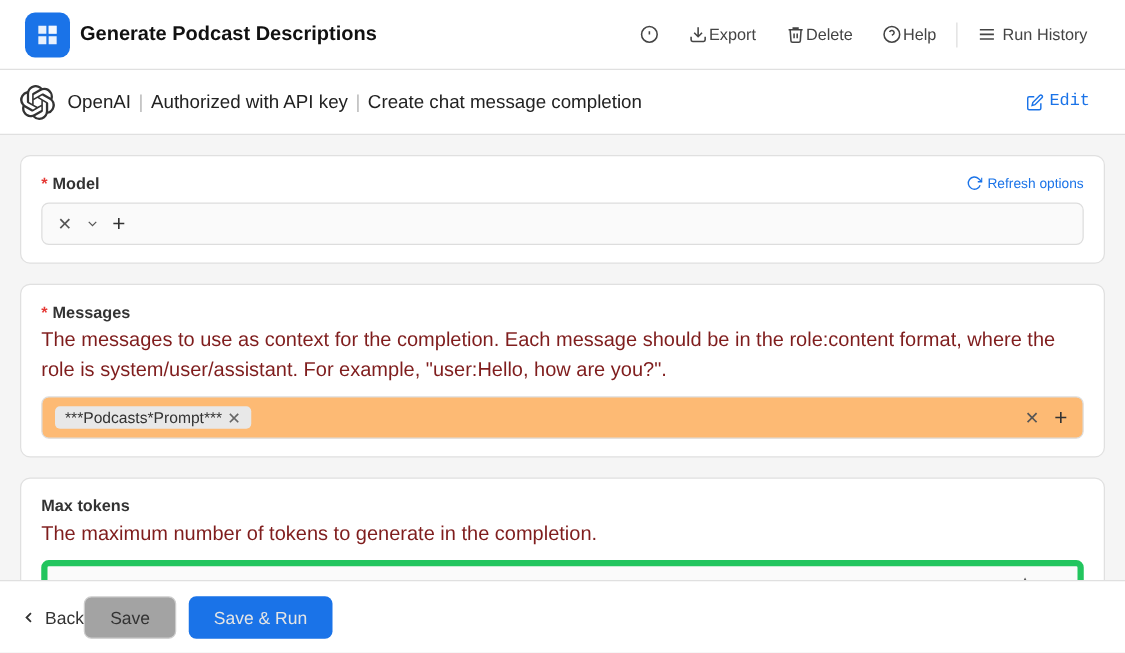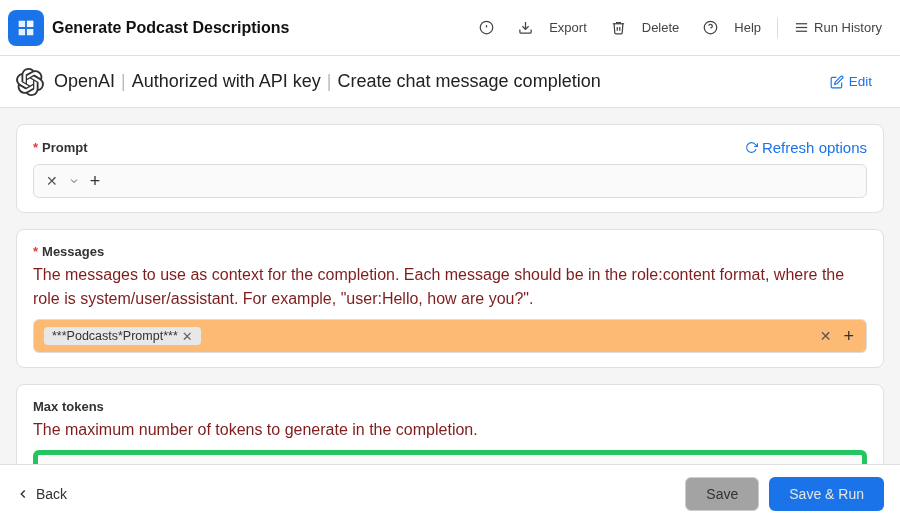--- a/index.html
+++ b/index.html
@@ -12,21 +12,21 @@
       display: flex;
       flex-direction: column;
     }
 
     
     .top-bar {
       display: flex;
       align-items: center;
       background: #ffffff;
       border-bottom: 1px solid #e0e0e0;
-      padding: 0 8px;
+      padding: 0 20px;
       height: 56px;
       gap: 8px;
     }
     .logo-box {
       width: 36px;
       height: 36px;
       background: #1a73e8;
       border-radius: 8px;
       display: flex;
       align-items: center;
@@ -41,21 +41,21 @@
       flex: 1;
     }
     .top-actions {
       display: flex;
       align-items: center;
       gap: 4px;
     }
     .top-btn {
       display: flex;
       align-items: center;
-      gap: 16px;
+      gap: 1px;
       padding: 5px 10px;
       border: none;
       background: transparent;
       color: #444;
       font-size: 13px;
       cursor: pointer;
       border-radius: 6px;
     }
     .top-btn svg { width: 15px; height: 15px; }
     .divider-v {
@@ -91,37 +91,38 @@
     .openai-logo {
       width: 28px;
       height: 28px;
       flex-shrink: 0;
     }
     .openai-info {
       display: flex;
       align-items: center;
       gap: 6px;
       flex: 1;
-      font-size: 18px;
+      font-size: 15px;
       color: #222;
     }
     .info-sep {
       color: #bbb;
     }
     .edit-btn {
       display: flex;
       align-items: center;
       gap: 5px;
       padding: 5px 12px;
       background: transparent;
       border: none;
       color: #1a73e8;
       font-size: 13.5px;
       cursor: pointer;
       font-weight: 500;
+      font-family: Liberation Mono, monospace;
     }
 
     
     .main-content {
       flex: 1;
       background: #f5f5f5;
       padding: 16px 16px 0 16px;
       overflow-y: auto;
       display: flex;
       flex-direction: column;
@@ -151,21 +152,21 @@
     }
     .required-star {
       color: #e53935;
       font-size: 13px;
     }
     .refresh-btn {
       display: flex;
       align-items: center;
       gap: 4px;
       color: #1a73e8;
-      font-size: 15px;
+      font-size: 11px;
       cursor: pointer;
       background: none;
       border: none;
     }
 
     .model-input-row {
       display: flex;
       align-items: center;
       border: 1px solid #ddd;
       border-radius: 6px;
@@ -273,21 +274,20 @@
       color: #555;
       font-size: 9px;
       line-height: 1;
       padding: 1px;
     }
 
     
     .bottom-bar {
       display: flex;
       align-items: center;
-      justify-content: space-between;
       background: #fff;
       border-top: 1px solid #e0e0e0;
       padding: 24px 16px;
       height: 58px;
     }
     .back-btn {
       display: flex;
       align-items: center;
       gap: 6px;
       background: none;
@@ -392,21 +392,21 @@
     <span>Edit</span>
   </button>
 </div>
 
 <div class="main-content">
 
   <div class="field-card">
     <div class="field-label">
       <div class="field-label-left">
         <span class="required-star">*</span>
-        <span>Prompt</span>
+        <span>Model</span>
       </div>
       <button class="refresh-btn">
         <svg width="13" height="13" viewBox="0 0 24 24" fill="none" stroke="#1a73e8" stroke-width="2">
             <polyline points="23 4 23 10 17 10"></polyline>
             <path d="M20.49 15a9 9 0 11-2.12-9.36L23 10"></path>
           </svg>
         <span>Refresh options</span>
       </button>
     </div>
     <div class="model-input-row">

